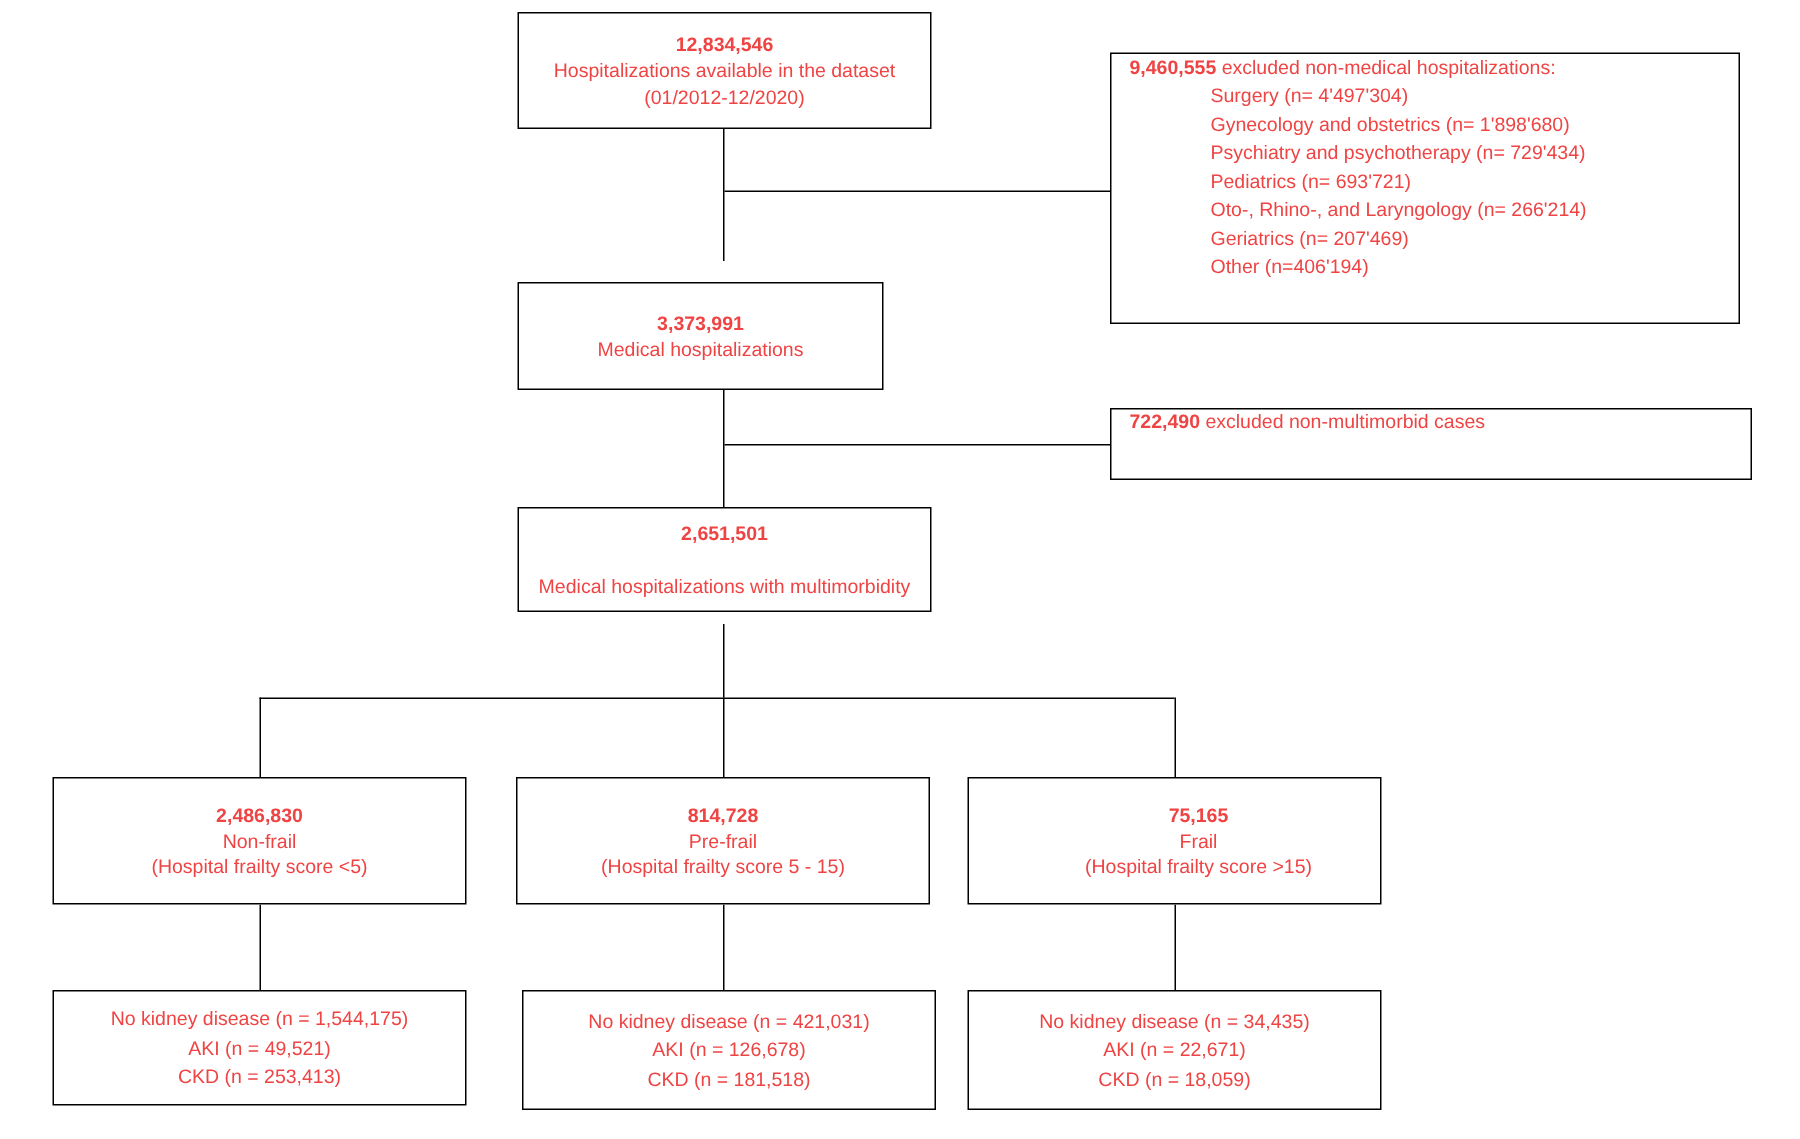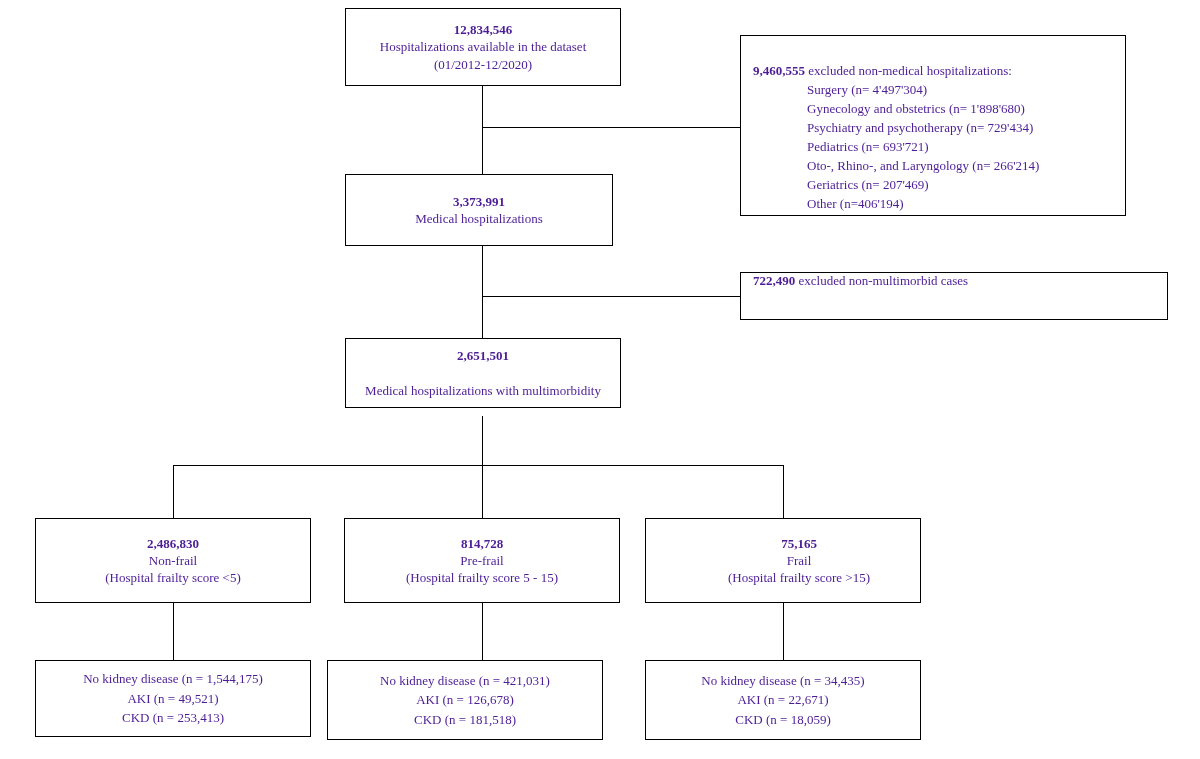--- a/index.html
+++ b/index.html
@@ -1,21 +1,21 @@
 <!DOCTYPE html>
 <html><head>
 <meta charset="utf-8">
 <style>
   html,body { margin:0; padding:0; background:#fff; }
   .canvas {
     position:relative;
     width:1200px; height:759px;
     background:#ffffff;
-    font-family:Liberation Serif, serif;
-    color:#4c1d95;
+    font-family:Liberation Sans, sans-serif;
+    color:#ef4444;
     overflow:hidden;
   }
   .box {
     position:absolute;
     border:1px solid #000;
     background:#fff;
     box-sizing:border-box;
     font-size:13px;
   }
   .center-box {
@@ -23,36 +23,36 @@
     align-items:center; justify-content:center;
     text-align:center; line-height:1.32;
     padding:4px 10px;
   }
   .num { font-weight:bold; }
   .hline { position:absolute; height:1px; background:#000; }
   .vline { position:absolute; width:1px; background:#000; }
 
   
   #box1 { left:345px; top:8px;   width:276px; height:78px; }
-  #box2 { left:345px; top:174px; width:268px; height:72px; }
+  #box2 { left:345px; top:188px; width:244px; height:72px; }
   #box3 { left:345px; top:338px; width:276px; height:70px;gap:17px; }
 
   
-  #excl1 { left:740px; top:35px;  width:386px; height:181px; padding:26px 12px; line-height:1.46; }
+  #excl1 { left:740px; top:35px;  width:420px; height:181px; padding:0 12px; line-height:1.46; }
   #excl1 .items div { padding-left:54px; }
   #excl2 { left:740px; top:272px; width:428px; height:48px; display:flex; align-items:flex-start; padding:0 12px; }
 
   
   #b1 { left:35px;  top:518px; width:276px; height:85px; }
   #b2 { left:344px; top:518px; width:276px; height:85px; }
   #b3 { left:645px; top:518px; width:276px; height:85px;padding-left:42px; }
 
   
   #o1 { left:35px;  top:660px; width:276px; height:77px; line-height:1.5; }
-  #o2 { left:327px; top:660px; width:276px; height:80px; line-height:1.5; }
+  #o2 { left:348px; top:660px; width:276px; height:80px; line-height:1.5; }
   #o3 { left:645px; top:660px; width:276px; height:80px; line-height:1.5; }
 
   
   #v1  { left:482px; top:86px;  height:88px; }
   #h1  { left:483px; top:127px; width:257px; }
   #v2  { left:482px; top:246px; height:92px; }
   #h2  { left:483px; top:296px; width:257px; }
   #v3  { left:482px; top:416px; height:49px; }
   #h3  { left:173px; top:465px; width:610px; }
   #vd1 { left:173px; top:465px; height:53px; }

